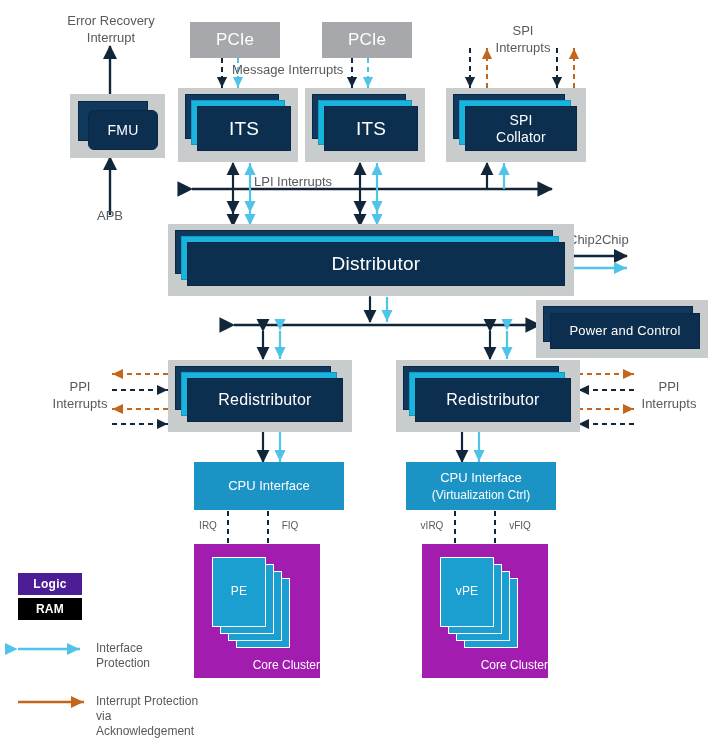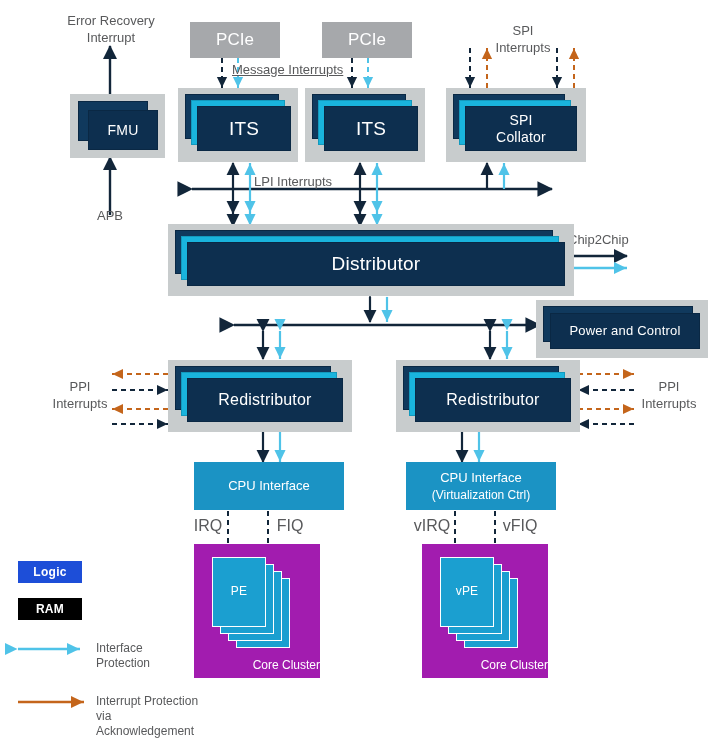--- a/index.html
+++ b/index.html
@@ -9,21 +9,21 @@
     font-family:"Liberation Sans", sans-serif;
     color:#3c3c3c;
     position:relative;
     overflow:hidden;
   }
   .stage{position:absolute;left:0;top:0;width:720px;height:750px;}
   .abs{position:absolute;}
 
   
   .lbl{font-size:13px;color:#58595b;line-height:17px;text-align:center;white-space:pre-line;}
-  .lbl.small{font-size:16px;}
+  .lbl.small{font-size:10px;}
 
   
   .shell{background:#c8cccd;box-sizing:border-box;}
 
   
   .layer{position:absolute;box-sizing:border-box;}
   .navy{background:#0d2f4f;border:1px solid #0a2844;}
   .navy2{background:#10395d;border:1px solid #0a2844;}
   .cyan{background:#19b4dd;border:1px solid #1399bd;}
   .blockTitle{
@@ -146,37 +146,37 @@
       <line x1="495" y1="511" x2="495" y2="556" stroke="#12263a" stroke-width="2" stroke-dasharray="5,4" marker-end="url(#ahBs)"></line>
 
       <line x1="18" y1="649" x2="80" y2="649" stroke="#4fc3e8" stroke-width="2.4" marker-start="url(#ahC)" marker-end="url(#ahC)"></line>
       <line x1="18" y1="702" x2="84" y2="702" stroke="#c4651b" stroke-width="2.4" marker-end="url(#ahO)"></line>
     </g>
   </svg>
 
   <div class="abs lbl" style="left:46px;top:12px;width:130px;">Error Recovery
 Interrupt</div>
   <div class="abs lbl" style="left:80px;top:207px;width:60px;">APB</div>
-  <div class="abs lbl" style="left:232px;top:61px;width:150px;text-align:left;text-decoration:underline;">Message Interrupts</div>
+  <div class="abs lbl" style="left:232px;top:61px;width:150px;text-align:left;">Message Interrupts</div>
   <div class="abs lbl" style="left:488px;top:22px;width:70px;">SPI
 Interrupts</div>
   <div class="abs lbl" style="left:254px;top:173px;width:110px;text-align:left;">LPI Interrupts</div>
   <div class="abs lbl" style="left:568px;top:231px;width:90px;text-align:left;">Chip2Chip</div>
   <div class="abs lbl" style="left:48px;top:378px;width:64px;">PPI
 Interrupts</div>
   <div class="abs lbl" style="left:634px;top:378px;width:70px;">PPI
 Interrupts</div>
   <div class="abs lbl small" style="left:190px;top:517px;width:36px;">IRQ</div>
   <div class="abs lbl small" style="left:272px;top:517px;width:36px;">FIQ</div>
   <div class="abs lbl small" style="left:410px;top:517px;width:44px;">vIRQ</div>
   <div class="abs lbl small" style="left:498px;top:517px;width:44px;">vFIQ</div>
 
   <div class="abs shell" style="left:70px;top:94px;width:95px;height:64px;">
     <div class="layer navy2" style="left:8px;top:7px;width:70px;height:40px;"></div>
-    <div class="layer navy" style="left:18px;top:16px;width:70px;height:40px;">
+    <div class="layer navy" style="left:18px;top:16px;width:70px;height:40px;border-radius:6px;">
       <span class="blockTitle" style="font-size:14px;">FMU</span>
     </div>
   </div>
 
   <div class="abs gray-box" style="left:190px;top:22px;width:90px;height:36px;">
     <span>PCIe</span>
   </div>
   <div class="abs gray-box" style="left:322px;top:22px;width:90px;height:36px;">
     <span>PCIe</span>
   </div>
@@ -258,21 +258,21 @@
   <div class="abs cluster" style="left:422px;top:544px;width:126px;height:134px;">
     <div class="abs pe" style="left:42px;top:34px;width:52px;height:68px;"></div>
     <div class="abs pe" style="left:34px;top:27px;width:52px;height:68px;"></div>
     <div class="abs pe" style="left:26px;top:20px;width:52px;height:68px;"></div>
     <div class="abs pe" style="left:18px;top:13px;width:52px;height:68px;">
       <span class="blockTitle" style="font-size:12px;">vPE</span>
     </div>
     <span class="clusterLabel">Core Cluster</span>
   </div>
 
-  <div class="abs legend-chip" style="left:18px;top:561px;width:64px;height:22px;background:#1d4ed8;">
+  <div class="abs legend-chip" style="left:18px;top:573px;width:64px;height:22px;background:#4c1d95;">
     <span>Logic</span>
   </div>
   <div class="abs legend-chip" style="left:18px;top:598px;width:64px;height:22px;background:#000000;">
     <span>RAM</span>
   </div>
   <div class="abs legend-text" style="left:96px;top:641px;width:130px;">Interface
 Protection</div>
   <div class="abs legend-text" style="left:96px;top:694px;width:180px;">Interrupt Protection
 via
 Acknowledgement</div>

